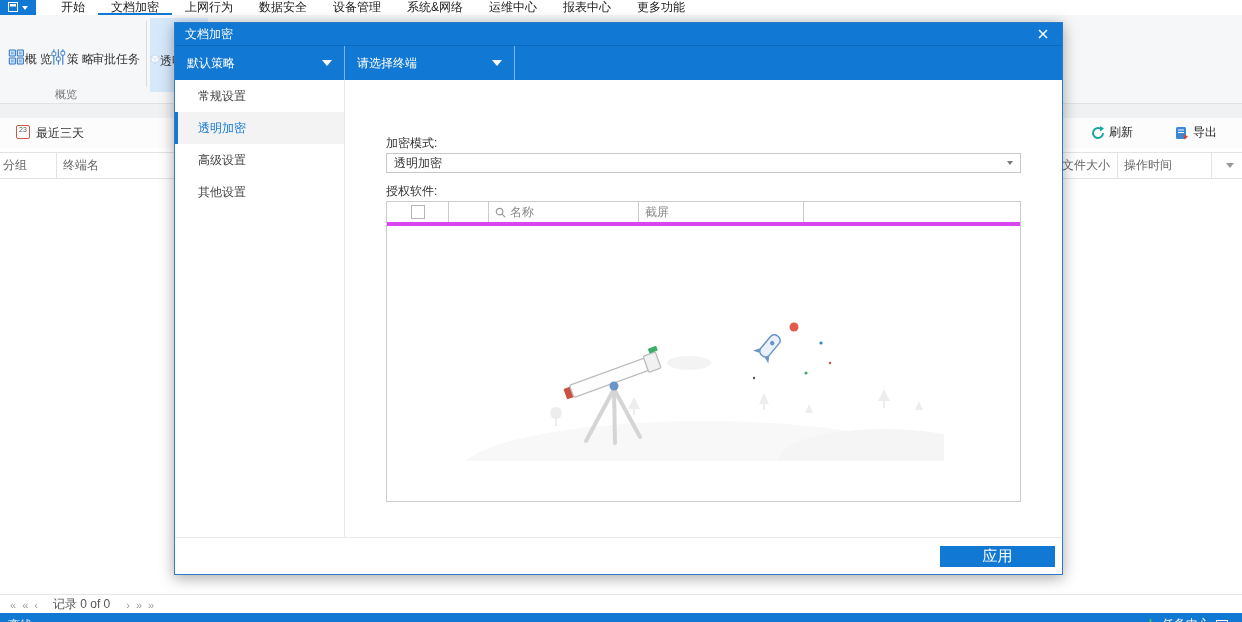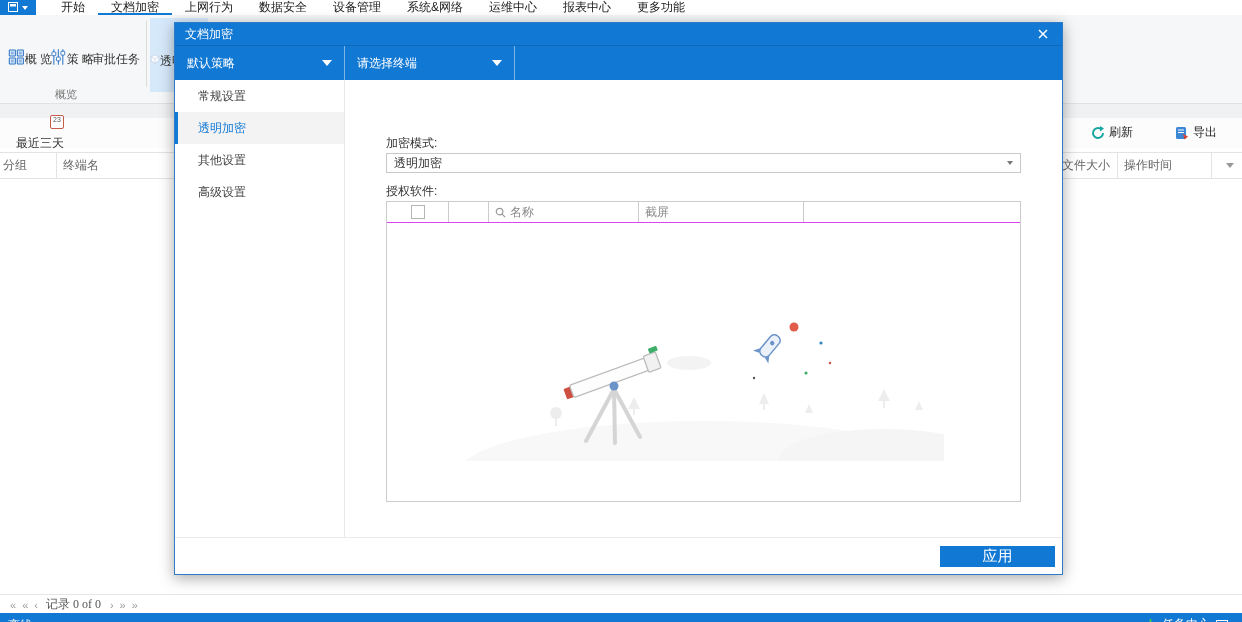--- a/index.html
+++ b/index.html
@@ -18,37 +18,37 @@
   .ribbon{position:absolute;top:15px;left:0;right:0;height:88px;background:#f6f7f8;border-bottom:1px solid #e2e2e2;}
   .rbtn{position:absolute;top:3px;width:44px;height:70px;display:flex;align-items:center;padding-top:8px;box-sizing:border-box;cursor:pointer;}
   .rbtn .lbl{margin-top:5px;font-size:12px;color:#333;white-space:nowrap;}
   .rbtn.hl{background:#d6e9fb;height:74px;}
   .rgroup-label{position:absolute;top:72px;left:0;width:132px;text-align:center;font-size:11px;color:#777;}
   .vsep{position:absolute;top:6px;width:1px;height:66px;background:#dcdcdc;}
 
   
   .band{position:absolute;top:104px;left:0;right:0;height:14px;background:#eff1f3;}
   .filterbar{position:absolute;top:118px;left:0;right:0;height:30px;background:#fcfcfc;display:flex;align-items:center;}
-  .datefilter{display:flex;align-items:flex-end;gap:6px;margin-left:16px;cursor:pointer;flex-direction:column;}
+  .datefilter{display:flex;align-items:flex-start;gap:6px;margin-left:16px;cursor:pointer;}
   .cal{width:14px;height:14px;border:1px solid #c95b4a;border-radius:2px;box-sizing:border-box;background:#fff;position:relative;overflow:hidden;}
   .cal .top{height:4px;background:#d9432f;}
   .cal .day{display:block;font-size:7px;line-height:8px;text-align:center;color:#555;}
   .factions{position:absolute;right:8px;top:2px;display:flex;align-items:center;gap:8px;}
   .fbtn{display:flex;align-items:center;gap:4px;padding:4px 17px;cursor:pointer;color:#222;}
   .fbtn.hl{background:#cfe4f7;}
 
   
   .listhead{position:absolute;top:152px;left:0;right:0;height:25px;background:#fff;border-top:1px solid #e3e3e3;border-bottom:1px solid #e3e3e3;color:#666;}
   .lh-cell{position:absolute;top:0;height:25px;line-height:25px;padding-left:6px;box-sizing:border-box;border-right:1px solid #e3e3e3;white-space:nowrap;overflow:hidden;}
   .lh-caret{position:absolute;right:8px;top:10px;width:0;height:0;border-left:4px solid transparent;border-right:4px solid transparent;border-top:5px solid #9a9a9a;cursor:pointer;}
 
   
   .pager{position:absolute;left:0;right:0;top:594px;height:19px;border-top:1px solid #e6e6e6;display:flex;align-items:center;gap:7px;padding-left:10px;color:#9a9a9a;font-size:11px;background:#fff;}
   .pager .pg{cursor:pointer;letter-spacing:-1px;}
-  .pager .rec{color:#555;font-size:12px;margin:0 2px;font-family:Liberation Serif, serif;}
+  .pager .rec{color:#555;font-size:12px;margin:0 9px;}
 
   
   .taskbar{position:absolute;left:0;top:613px;width:1242px;height:24px;background:#1178d4;color:#fff;}
   .tb-status{position:absolute;left:8px;top:4px;font-size:12px;}
   .tb-right{position:absolute;right:14px;top:3px;display:flex;align-items:center;gap:6px;font-size:12px;}
 
   
   .dialog{position:absolute;left:174px;top:22px;width:889px;height:553px;background:#fff;border:1px solid #2e7cc9;box-shadow:0 3px 14px rgba(0,0,0,.35);box-sizing:border-box;display:flex;flex-direction:column;}
   .dlg-title{height:22px;background:#1178d4;color:#fff;display:flex;align-items:center;padding:0 10px;font-size:12px;flex:none;}
   .dlg-title .t{flex:1;}
@@ -61,21 +61,21 @@
   .dlg-body{flex:1;display:flex;min-height:0;}
   .dlg-nav{width:170px;flex:none;border-right:1px solid #e8e8e8;box-sizing:border-box;}
   .nav-item{height:32px;line-height:32px;padding-left:20px;color:#444;cursor:pointer;border-left:3px solid transparent;}
   .nav-item.active{background:#f3f3f3;color:#1178d4;border-left:3px solid #1178d4;}
   .dlg-content{flex:1;padding:55px 41px 0 41px;box-sizing:border-box;position:relative;}
   .frm-label{font-size:12px;color:#333;height:14px;}
   .mode-select{height:18px;border:1px solid #c9c9c9;margin-top:4px;display:flex;align-items:center;padding:0 7px;position:relative;cursor:pointer;color:#333;}
   .mode-select .sc{position:absolute;right:7px;top:7px;width:0;height:0;border-left:3px solid transparent;border-right:3px solid transparent;border-top:4px solid #777;}
   .sw-label{margin-top:10px;}
   .sw-table{margin-top:4px;border:1px solid #ccc;height:301px;box-sizing:border-box;position:relative;}
-  .sw-head{height:20px;display:flex;border-bottom:1px solid #d946ef;color:#888;align-items:center;}
+  .sw-head{height:20px;display:flex;border-bottom:4px solid #d946ef;color:#888;align-items:center;}
   .sw-c{height:20px;box-sizing:border-box;border-right:1px solid #ccc;display:flex;align-items:center;padding:0 6px;gap:4px;}
   .sw-c.last{border-right:none;flex:1;}
   .cb{width:12px;height:12px;border:1px solid #b5b5b5;background:#fff;margin:0 auto;cursor:pointer;}
   .sw-body{position:absolute;left:0;right:0;top:21px;bottom:0;overflow:hidden;}
   .illus{position:absolute;left:50%;transform:translateX(-50%);top:78px;}
   .dlg-footer{height:36px;flex:none;border-top:1px solid #ebebeb;display:flex;align-items:center;justify-content:flex-end;padding-right:7px;}
   .apply-btn{width:115px;height:21px;background:#1178d4;color:#fff;border:none;font-size:15px;font-family:inherit;cursor:pointer;}
 </style>
 </head>
 <body>
@@ -260,22 +260,22 @@
       <div class="dd">
         <span class="v">请选择终端</span>
         <span class="caret-w"></span>
       </div>
       <div style="flex:1;"></div>
     </div>
     <div class="dlg-body">
       <div class="dlg-nav">
         <div class="nav-item">常规设置</div>
         <div class="nav-item active">透明加密</div>
+        <div class="nav-item">高级设置</div>
         <div class="nav-item">其他设置</div>
-        <div class="nav-item">高级设置</div>
       </div>
       <div class="dlg-content">
         <div class="frm-label">加密模式:</div>
         <div class="mode-select">
           <span>透明加密</span>
           <span class="sc"></span>
         </div>
         <div class="frm-label sw-label">授权软件:</div>
         <div class="sw-table">
           <div class="sw-head">

